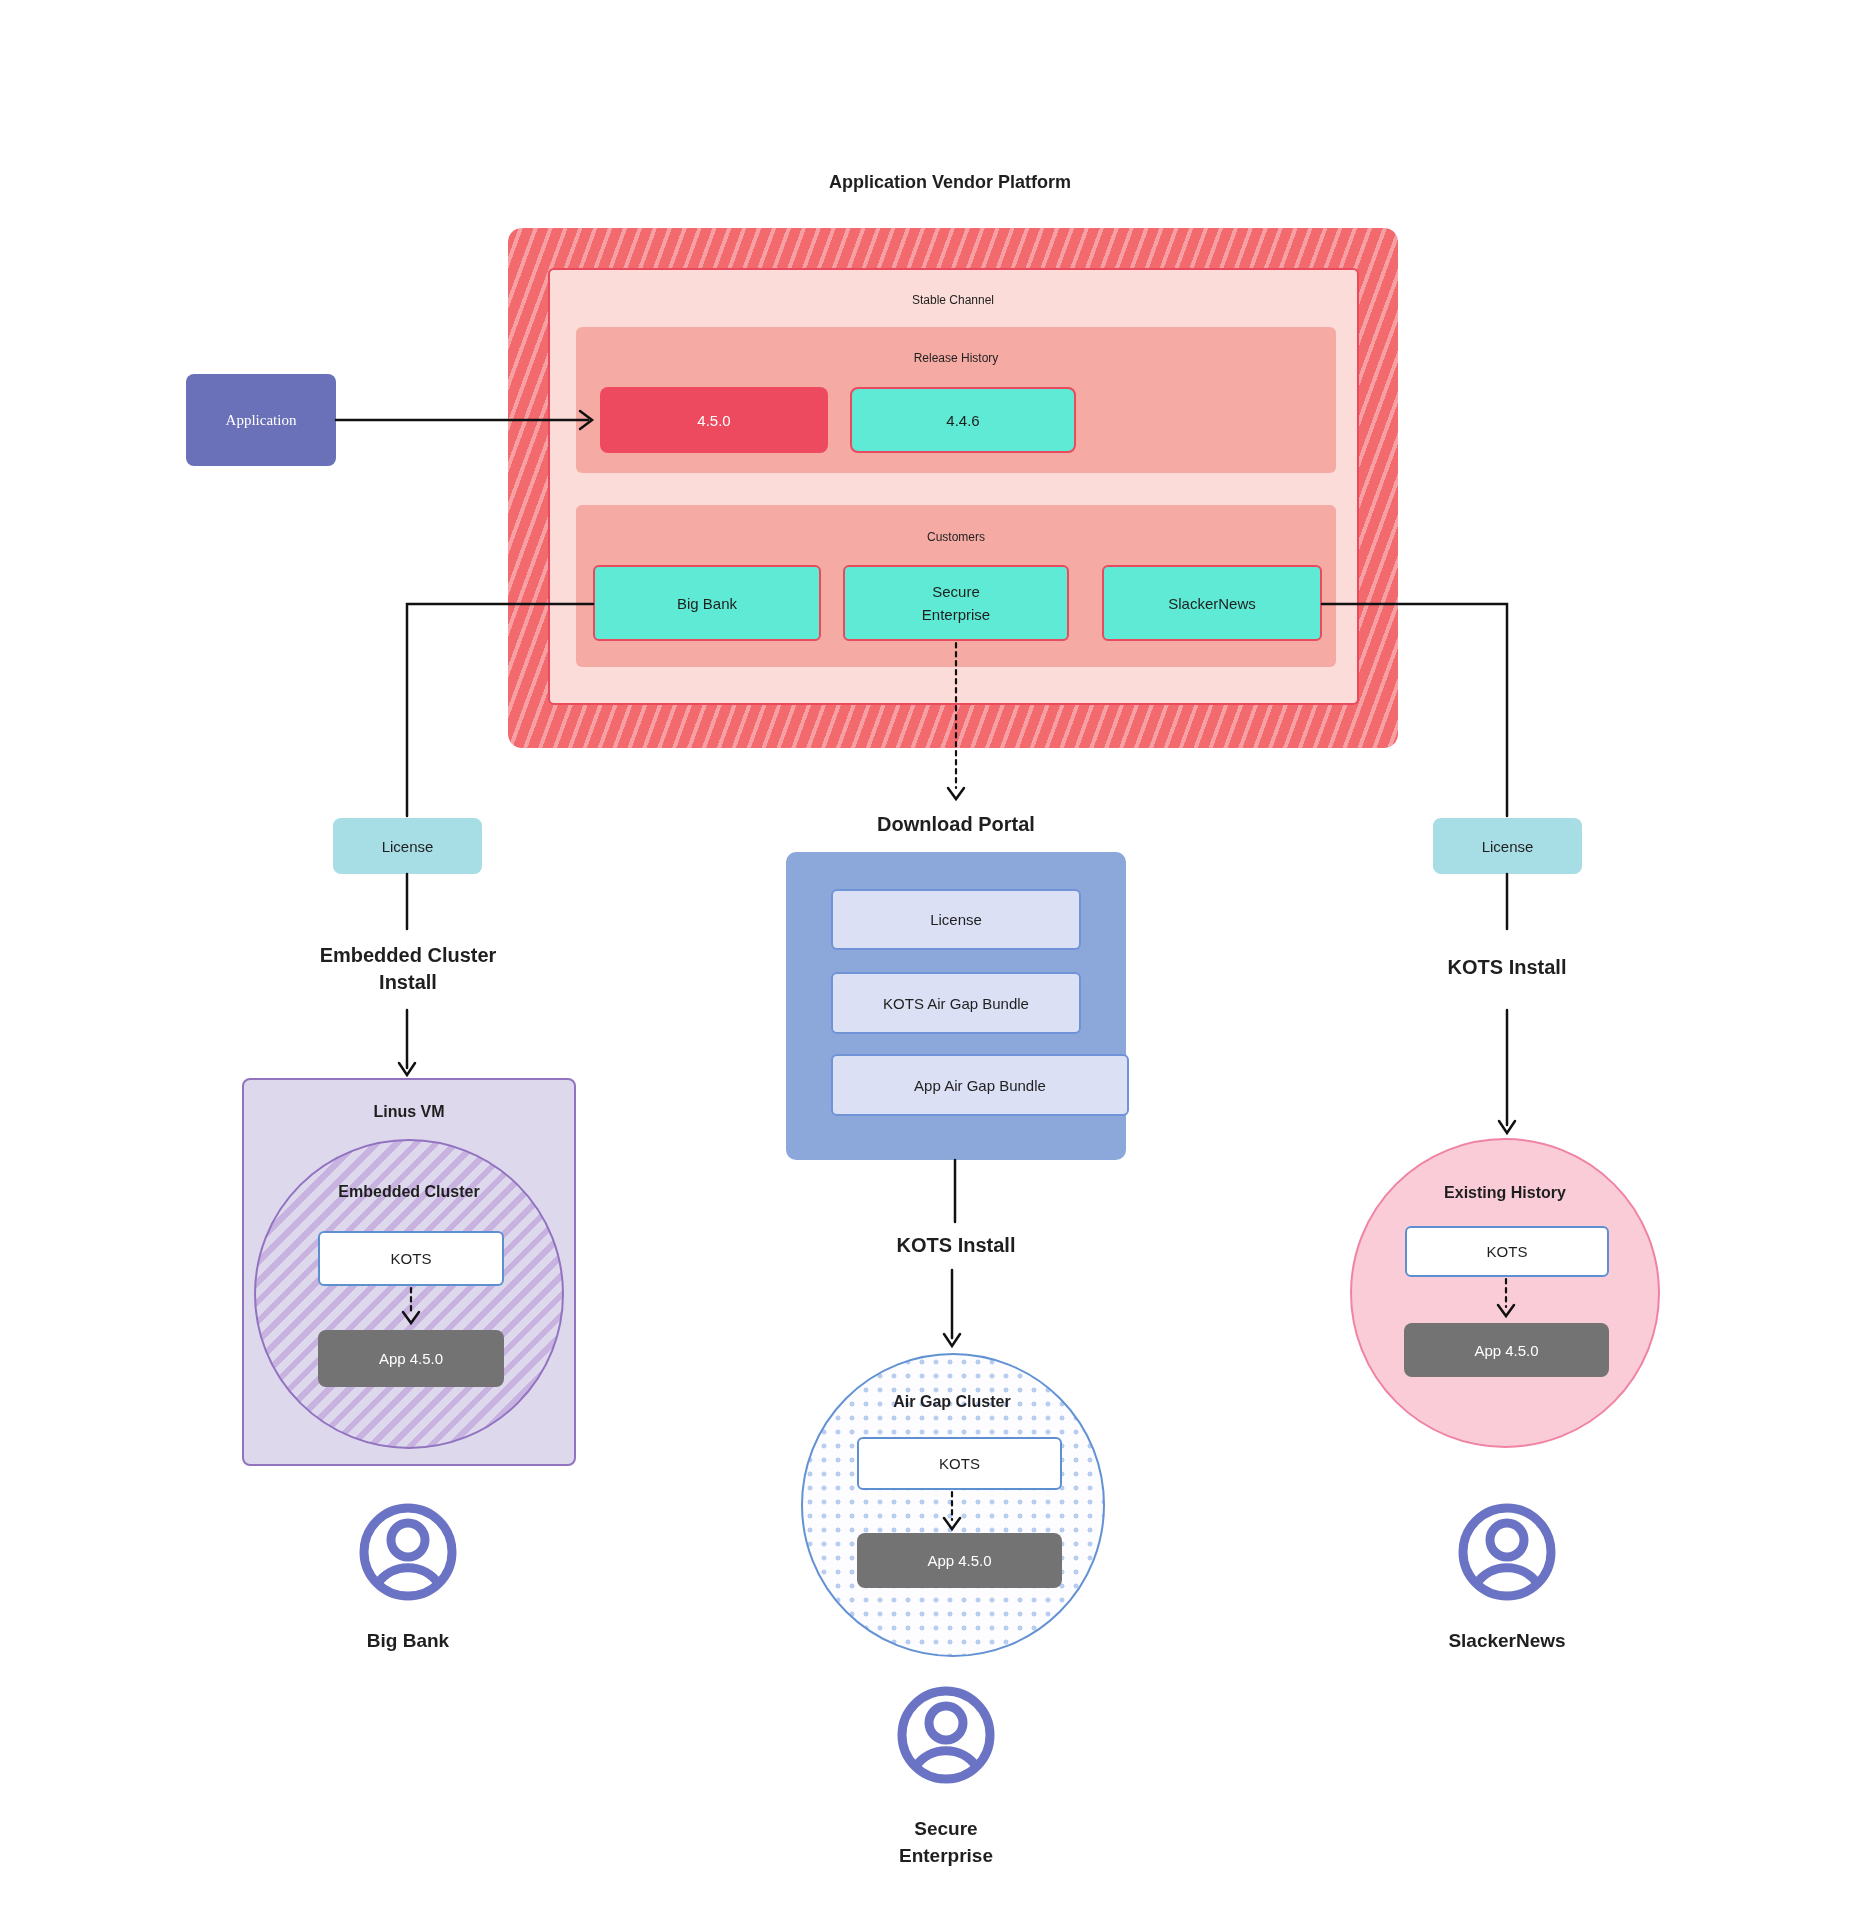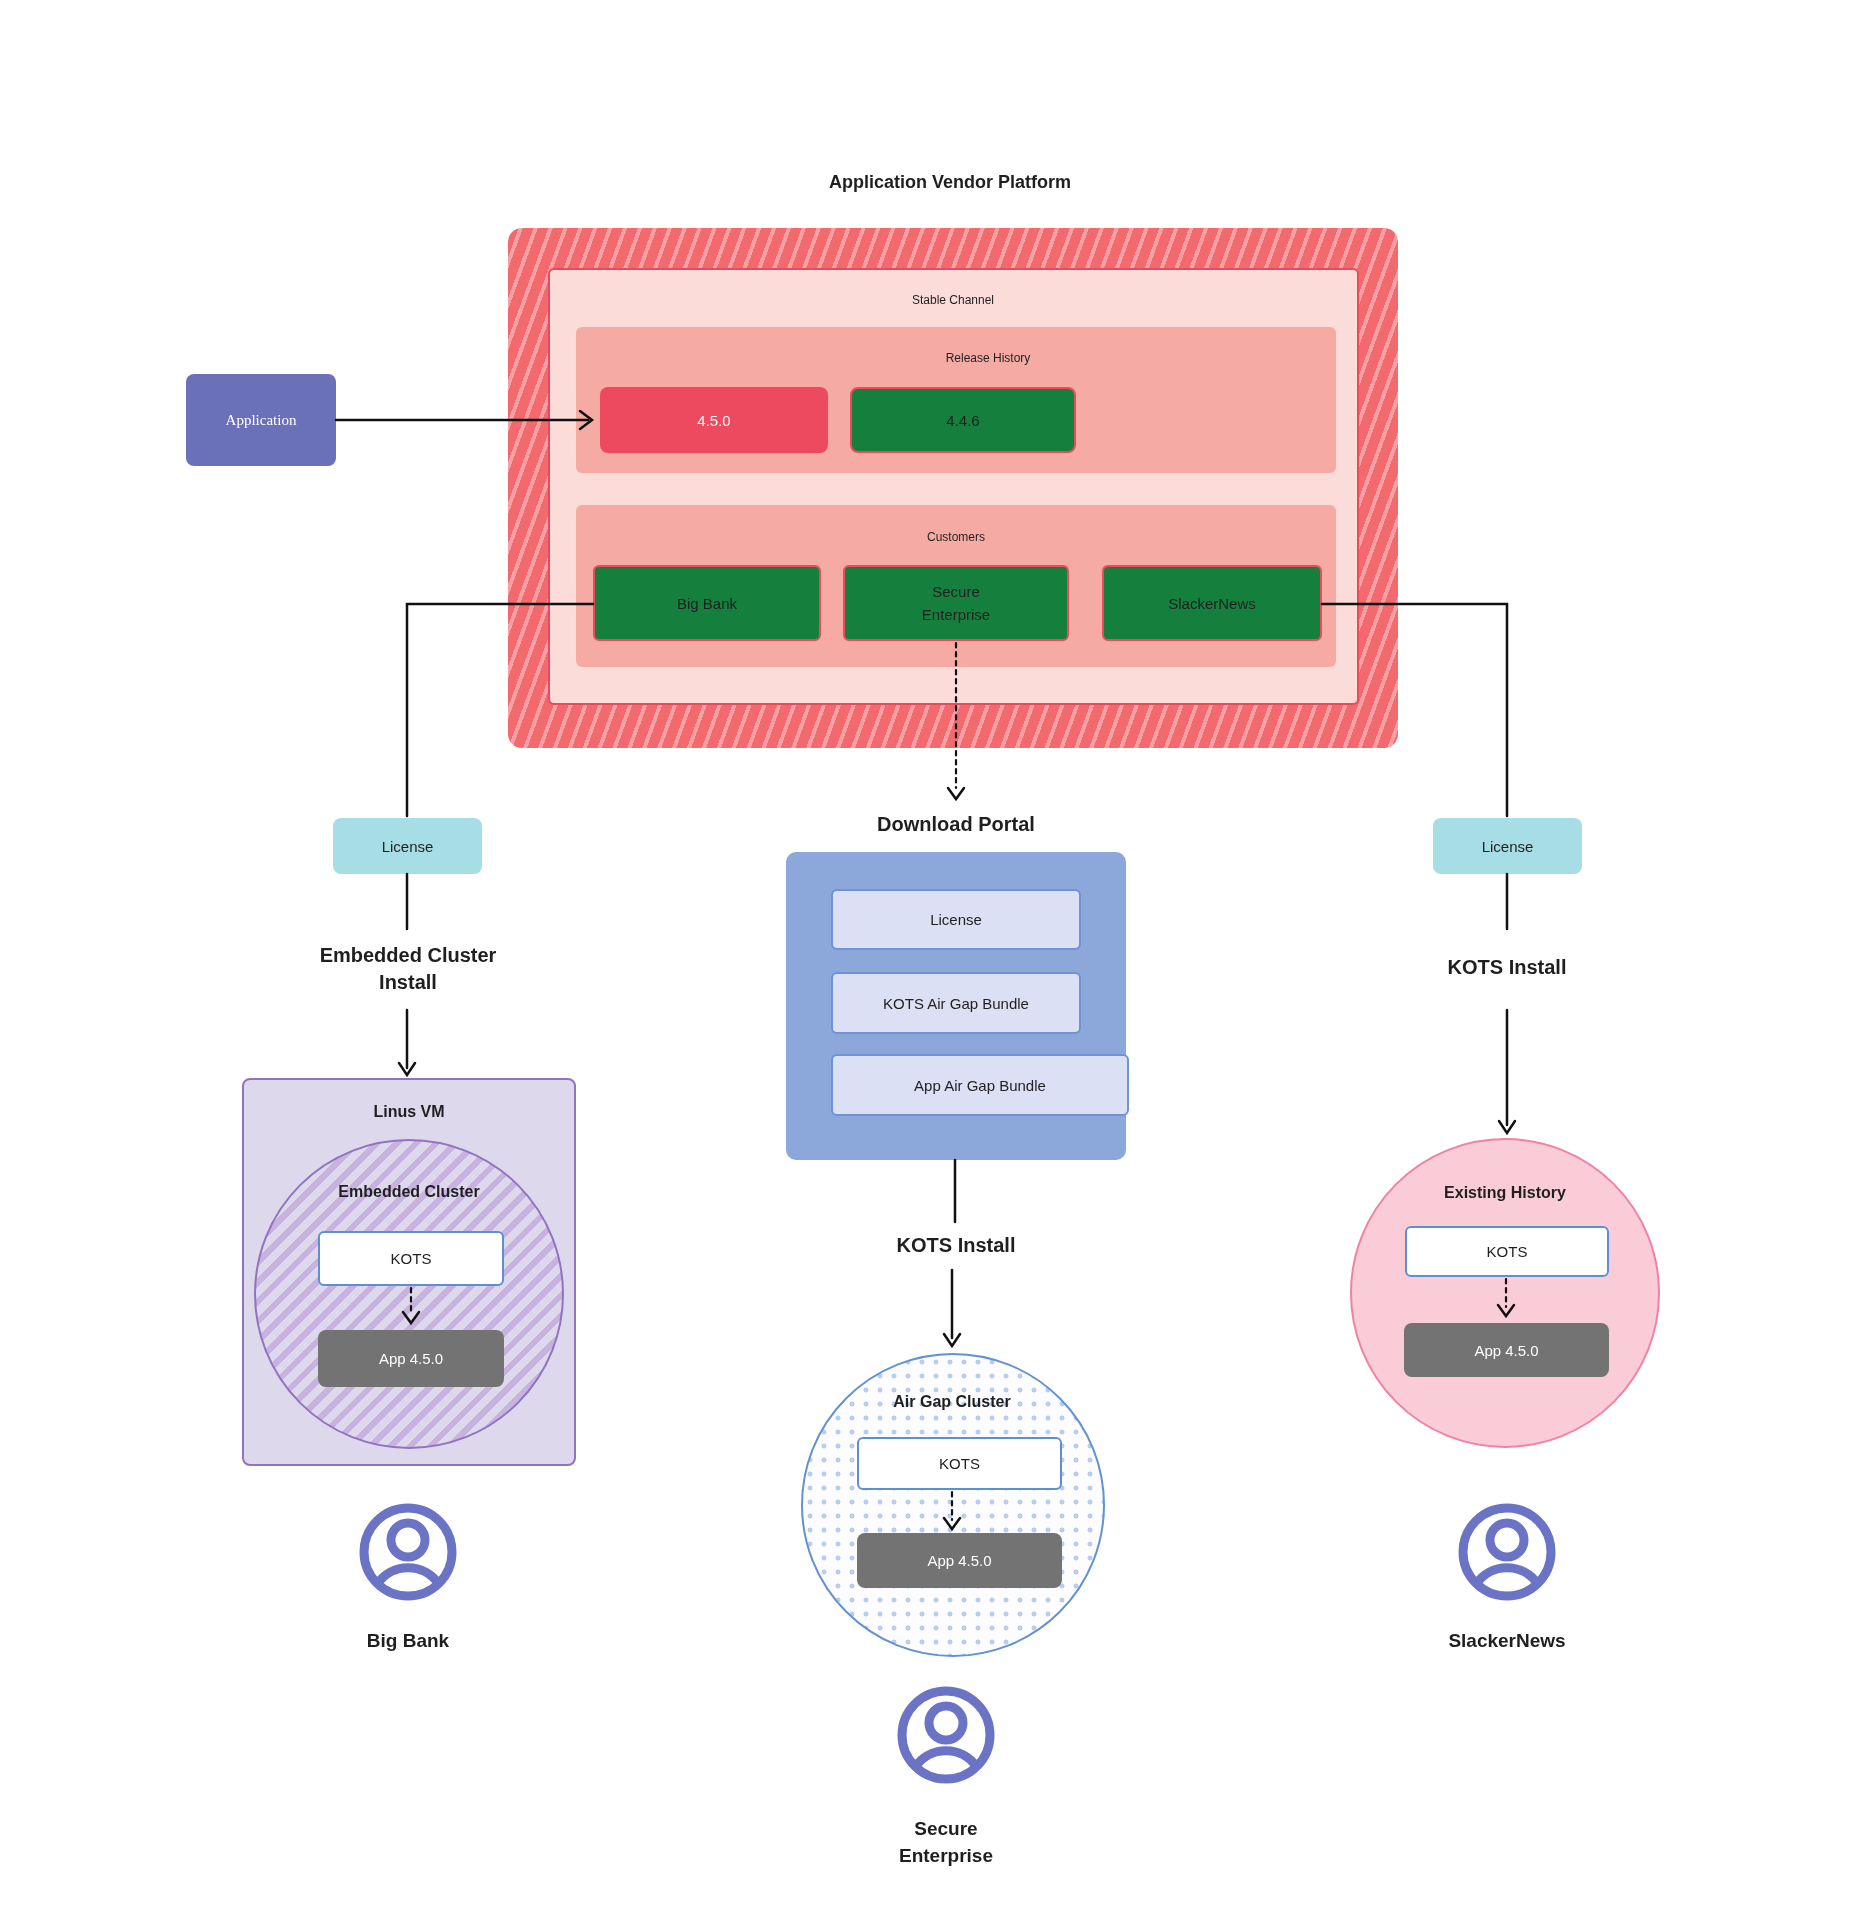--- a/index.html
+++ b/index.html
@@ -10,21 +10,21 @@
   .abs{position:absolute;box-sizing:border-box;}
   .center{display:flex;align-items:center;justify-content:center;text-align:center;}
   .preline{white-space:pre-line;}
   .hatch-red{
     background:repeating-linear-gradient(110deg,#f2696e 0px,#f2696e 10px,#f7a0a3 10px,#f7a0a3 14px);
     border-radius:14px;
   }
   .stable{background:#fbdcd8;border:2px solid #e94a5e;border-radius:6px;}
   .salmon{background:#f5aba4;border-radius:6px;}
   .red-box{background:#ee4a5f;border-radius:8px;color:#ffffff;}
-  .white-red{background:#15803d;border:2px solid #e94a5e;border-radius:8px;text-align:center;}
+  .white-red{background:#5eead4;border:2px solid #e94a5e;border-radius:8px;text-align:center;}
   .indigo-box{background:#6a71b8;border-radius:8px;color:#ffffff;font-family:Liberation Serif, serif;}
   .cyan-box{background:#a7dee5;border-radius:8px;}
   .portal{background:#8ca8db;border-radius:10px;}
   .bundle{background:#dbe0f5;border:2px solid #6f93d6;border-radius:6px;}
   .purple-panel{background:#ded8ed;border:2px solid #9173c0;border-radius:8px;}
   .purple-circle{
     border-radius:50%;border:2px solid #9173c0;
     background:repeating-linear-gradient(135deg,#c7b2e0 0 6px,#ded8ed 6px 14px);
   }
   .dot-circle{
@@ -50,21 +50,21 @@
 <body>
 
 <div class="abs center title" style="left:700px;top:168px;width:500px;height:28px;">Application Vendor Platform</div>
 
 <div class="abs hatch-red" style="left:508px;top:228px;width:890px;height:520px;"></div>
 
 <div class="abs stable" style="left:548px;top:268px;width:811px;height:437px;"></div>
 <div class="abs center lbl-sm" style="left:753px;top:288px;width:400px;height:24px;">Stable Channel</div>
 
 <div class="abs salmon" style="left:576px;top:327px;width:760px;height:146px;"></div>
-<div class="abs center lbl-sm" style="left:788px;top:346px;width:400px;height:24px;text-align:right;">Release History</div>
+<div class="abs center lbl-sm" style="left:756px;top:346px;width:400px;height:24px;text-align:right;">Release History</div>
 <div class="abs center red-box lbl-box" style="left:600px;top:387px;width:228px;height:66px;">4.5.0</div>
 <div class="abs center white-red lbl-box" style="left:850px;top:387px;width:226px;height:66px;">4.4.6</div>
 
 <div class="abs salmon" style="left:576px;top:505px;width:760px;height:162px;"></div>
 <div class="abs center lbl-sm" style="left:756px;top:525px;width:400px;height:24px;">Customers</div>
 <div class="abs center white-red lbl-box" style="left:593px;top:565px;width:228px;height:76px;border-radius:6px;">Big Bank</div>
 <div class="abs center white-red lbl-box preline" style="left:843px;top:565px;width:226px;height:76px;border-radius:6px;line-height:23px;">Secure
 Enterprise</div>
 <div class="abs center white-red lbl-box" style="left:1102px;top:565px;width:220px;height:76px;border-radius:6px;">SlackerNews</div>
 

